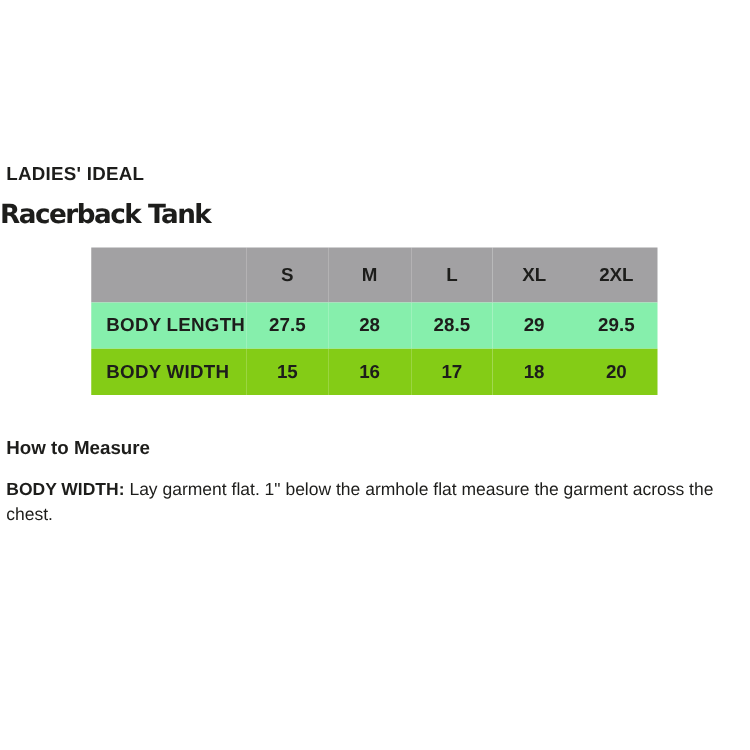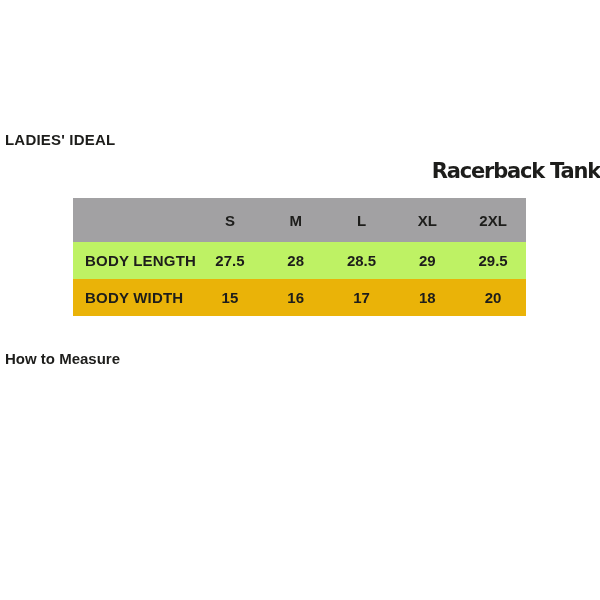--- a/index.html
+++ b/index.html
@@ -20,21 +20,21 @@
   .brand {
     position: absolute; left: 5px; top: 103px;
     font-size: 15px; font-weight: bold; letter-spacing: 0.2px;
   }
   .section-label {
     position: absolute; left: 6px; top: 136px;
     font-size: 15px; font-weight: bold; letter-spacing: 0.1px;
   }
   .product-title {
     position: absolute; left: 0; top: 131px; width: 600px;
-    text-align: right;
+    text-align: left;
     font-family: "DejaVu Sans", sans-serif;
     font-size: 21px; font-weight: bold; letter-spacing: -1.2px;
   }
 
   .spec-table {
     position: absolute; left: 73px; top: 170px;
     width: 453px;
     border-collapse: collapse;
     table-layout: fixed;
     font-size: 15px; font-weight: bold;
@@ -86,37 +86,38 @@
       <tr style="background: rgb(162, 161, 163);">
         <th class="row-label"></th>
         <th>S</th>
         <th>M</th>
         <th>L</th>
         <th>XL</th>
         <th>2XL</th>
       </tr>
     </thead>
     <tbody>
-      <tr style="background: #bef264;">
+      <tr style="background: #86efac;">
         <td class="row-label">BODY LENGTH</td>
         <td>27.5</td>
         <td>28</td>
         <td>28.5</td>
         <td>29</td>
         <td>29.5</td>
       </tr>
-      <tr style="background: #eab308;">
+      <tr style="background: #84cc16;">
         <td class="row-label">BODY WIDTH</td>
         <td>15</td>
         <td>16</td>
         <td>17</td>
         <td>18</td>
         <td>20</td>
       </tr>
     </tbody>
   </table>
 
   <div class="measure-heading">How to Measure</div>
 
   <div class="measure-text">
+    <p><span class="term">BODY WIDTH:</span><span> Lay garment flat. 1" below the armhole flat measure the garment across the chest.</span></p>
   </div>
 
 </div>
 
 </body></html>

